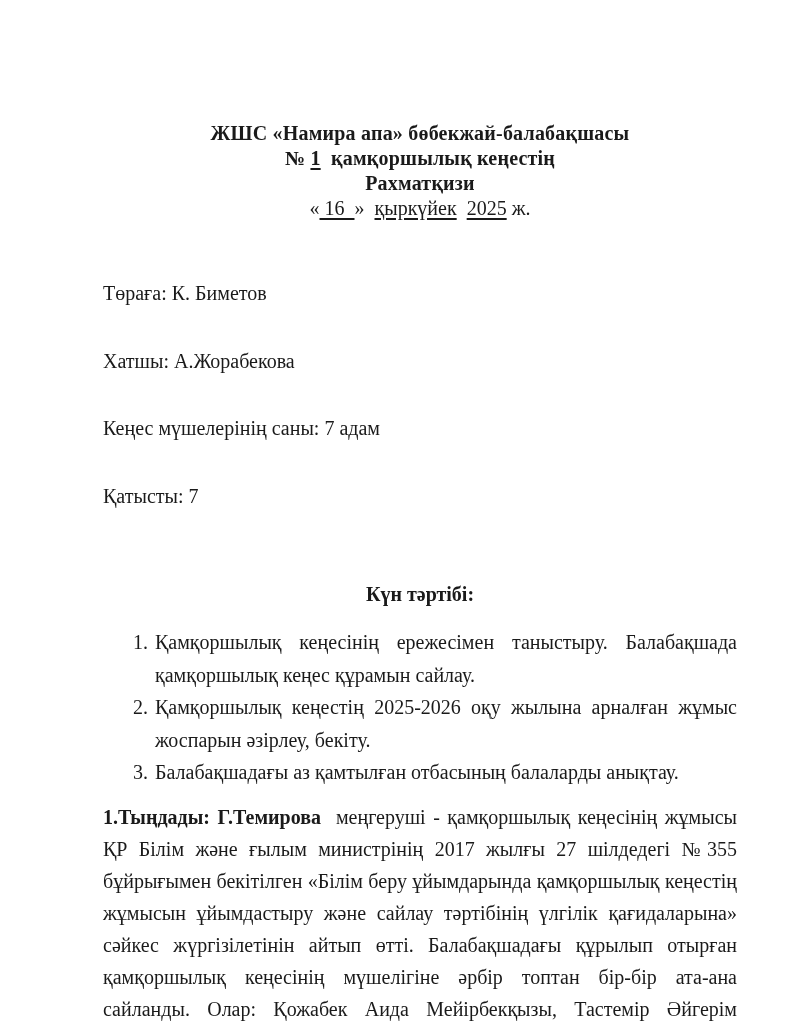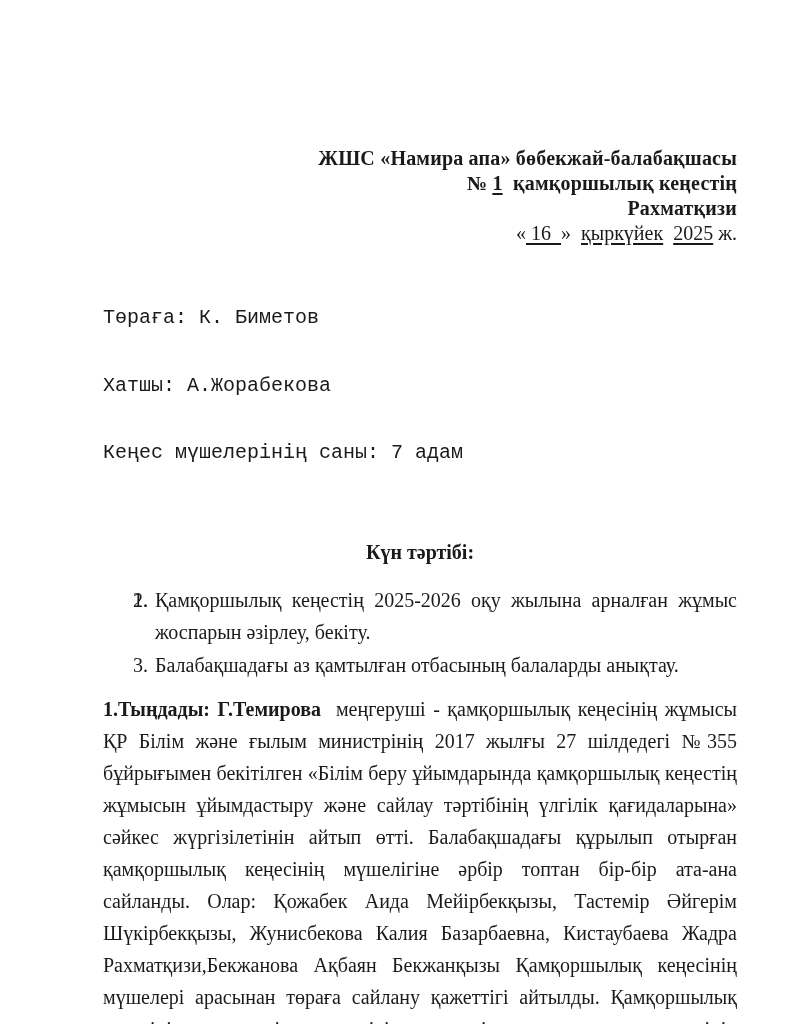--- a/index.html
+++ b/index.html
@@ -15,37 +15,35 @@
     overflow: hidden;
     color: #1a1a1a;
   }
   .content {
     position: absolute;
     left: 103px; top: 121px;
     width: 634px;
     font-size: 20px;
   }
   .title-block {
-    text-align: right;
+    text-align: center;
     font-weight: bold;
     line-height: 25px;
     letter-spacing: 0.2px;
-    margin-top: 25px;
   }
   .date-line { font-weight: normal; letter-spacing: 0; }
   .ul {
     text-decoration: underline;
     text-decoration-thickness: 1.5px;
     text-underline-offset: 3px;
   }
   .meta {
     margin-top: 16px;
     line-height: 22.5px;
     white-space: pre-wrap;
-    font-family: Liberation Mono, monospace;
   }
   .agenda-heading {
     margin-top: 30px;
     text-align: center;
     font-weight: bold;
     line-height: 25px;
   }
   ol.agenda {
     margin-top: 19px;
     list-style: none;
@@ -77,26 +75,27 @@
       <div>ЖШС «Намира апа» бөбекжай-балабақшасы</div>
       <div><span>№ </span><span class="ul">1</span><span>&nbsp; қамқоршылық кеңестің</span></div>
       <div>Рахматқизи</div>
       <div class="date-line"><span>«</span><span class="ul">&nbsp;16&nbsp;&nbsp;</span><span>»</span><span>&nbsp; </span><span class="ul">қыркүйек</span><span>&nbsp; </span><span class="ul">2025</span><span> ж.</span></div>
     </div>
 
     <div class="meta">
       <div>Төраға: К. Биметов</div>
       <div>Хатшы: А.Жорабекова</div>
       <div>Кеңес мүшелерінің саны: 7 адам</div>
+      <div>Қатысты: 7</div>
     </div>
 
     <div class="agenda-heading">Күн тәртібі:</div>
 
     <ol class="agenda">
-      <li><span class="num">1.</span></li>
+      <li><span class="num">1.</span><span>Қамқоршылық кеңесінің ережесімен таныстыру. Балабақшада қамқоршылық кеңес құрамын сайлау.</span></li>
       <li><span class="num">2.</span><span>Қамқоршылық кеңестің 2025-2026 оқу жылына арналған жұмыс жоспарын әзірлеу, бекіту.</span></li>
       <li><span class="num">3.</span><span>Балабақшадағы аз қамтылған отбасының балаларды анықтау.</span></li>
     </ol>
 
     <p class="body-para"><span class="bold">1.Тыңдады: Г.Темирова</span><span>&nbsp; меңгеруші - қамқоршылық кеңесінің жұмысы ҚР Білім және ғылым министрінің 2017 жылғы 27 шілдедегі №355 бұйрығымен бекітілген «Білім беру ұйымдарында қамқоршылық кеңестің жұмысын ұйымдастыру және сайлау тәртібінің үлгілік қағидаларына» сәйкес жүргізілетінін айтып өтті. Балабақшадағы құрылып отырған қамқоршылық кеңесінің мүшелігіне әрбір топтан бір-бір ата-ана сайланды. Олар: Қожабек Аида Мейірбекқызы, Тастемір Әйгерім Шүкірбекқызы, Жунисбекова Калия Базарбаевна, Кистаубаева Жадра Рахматқизи,Бекжанова Ақбаян Бекжанқызы Қамқоршылық кеңесінің мүшелері арасынан төраға сайлану қажеттігі айтылды. Қамқоршылық кеңесінің мүшелері өзара пікірлесе келіп, қамқоршылық кеңесінің төрағалығына ата-ана Тастемір Әйгерім Шүкірбекқызы&nbsp; ұсынды. Хатшысы болып әдіскер А.Дәулетова сайланды.</span></p>
 
   </div>
 </div>
 
 </body></html>

